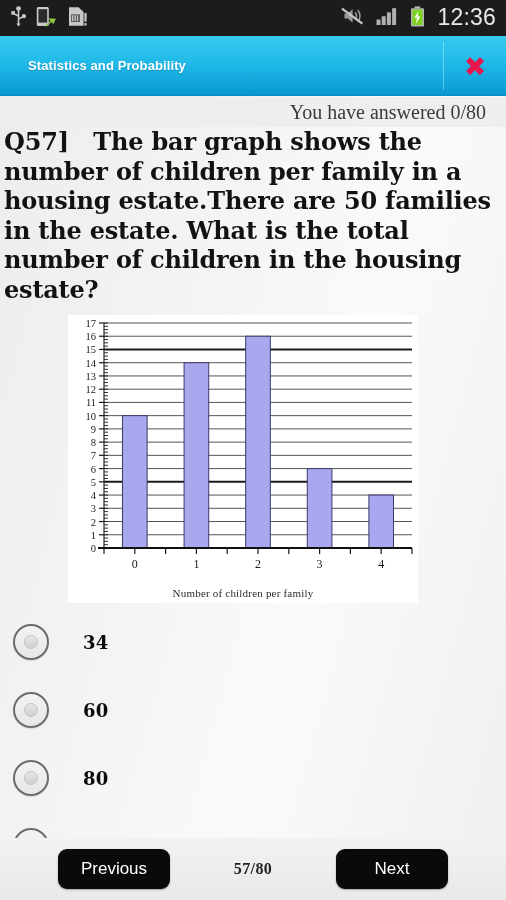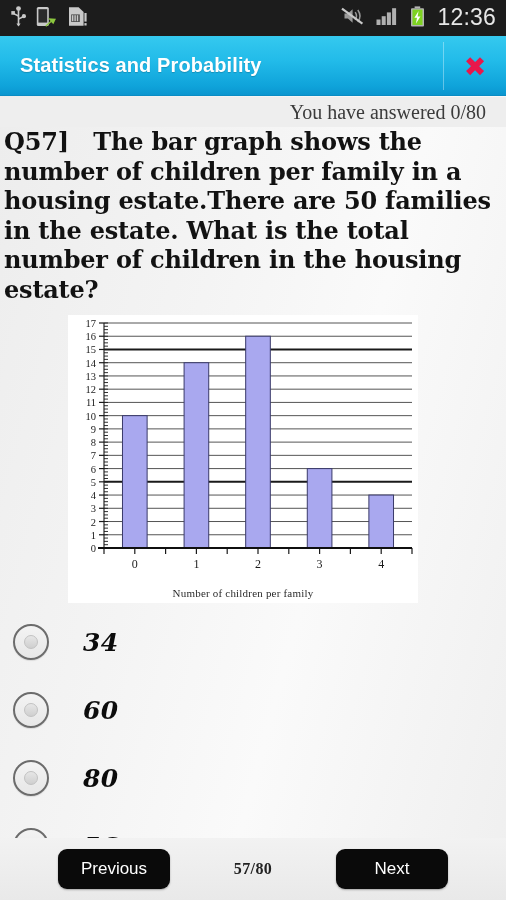--- a/index.html
+++ b/index.html
@@ -26,23 +26,24 @@
   }
 
   
   .titlebar{
     position:absolute; top:36px; left:0; width:506px; height:60px;
     background:linear-gradient(to bottom,#35c9ef 0%,#22bbe9 42%,#0fa3da 85%,#0b96cf 100%);
     display:flex; align-items:center;
     border-bottom:1px solid #0a8cc4;
   }
   .titlebar .title{
-    color:#ffffff; font-size:20px; font-weight:bold;
+    color:#ffffff; font-size:13px; font-weight:bold;
     padding-left:20px; letter-spacing:.1px;
     text-shadow:0 1px 1px rgba(0,0,0,.18);
+    margin-left:8px;
   }
   .title-sep{
     position:absolute; right:62px; top:6px; width:1px; height:48px;
     background:rgba(255,255,255,.35);
   }
   .close-btn{
     position:absolute; right:0; top:0; width:62px; height:60px;
     display:flex; align-items:center; justify-content:center;
     cursor:pointer;
   }
@@ -99,23 +100,22 @@
     box-shadow:0 1px 1px rgba(0,0,0,.10);
   }
   .radio .dot{
     width:14px; height:14px; border-radius:50%;
     background:linear-gradient(to bottom,#e6e6e6,#cfcfcf);
     border:1px solid #c2c2c2;
   }
   .option .label{
     margin-left:34px;
     font-family:"DejaVu Serif", serif;
-    font-weight:bold; font-size:25px; color:#0c0c0c;
+    font-weight:bold; font-size:18px; color:#0c0c0c;
     letter-spacing:.3px;
-    font-style:italic;
   }
 
   
   .bottombar{
     position:absolute; left:0; bottom:0; width:506px; height:62px;
     background:linear-gradient(to bottom,#f2f2f2,#e9e9e9);
     display:flex; align-items:center; justify-content:space-between;
     padding:0 58px;
   }
   .nav-btn{

